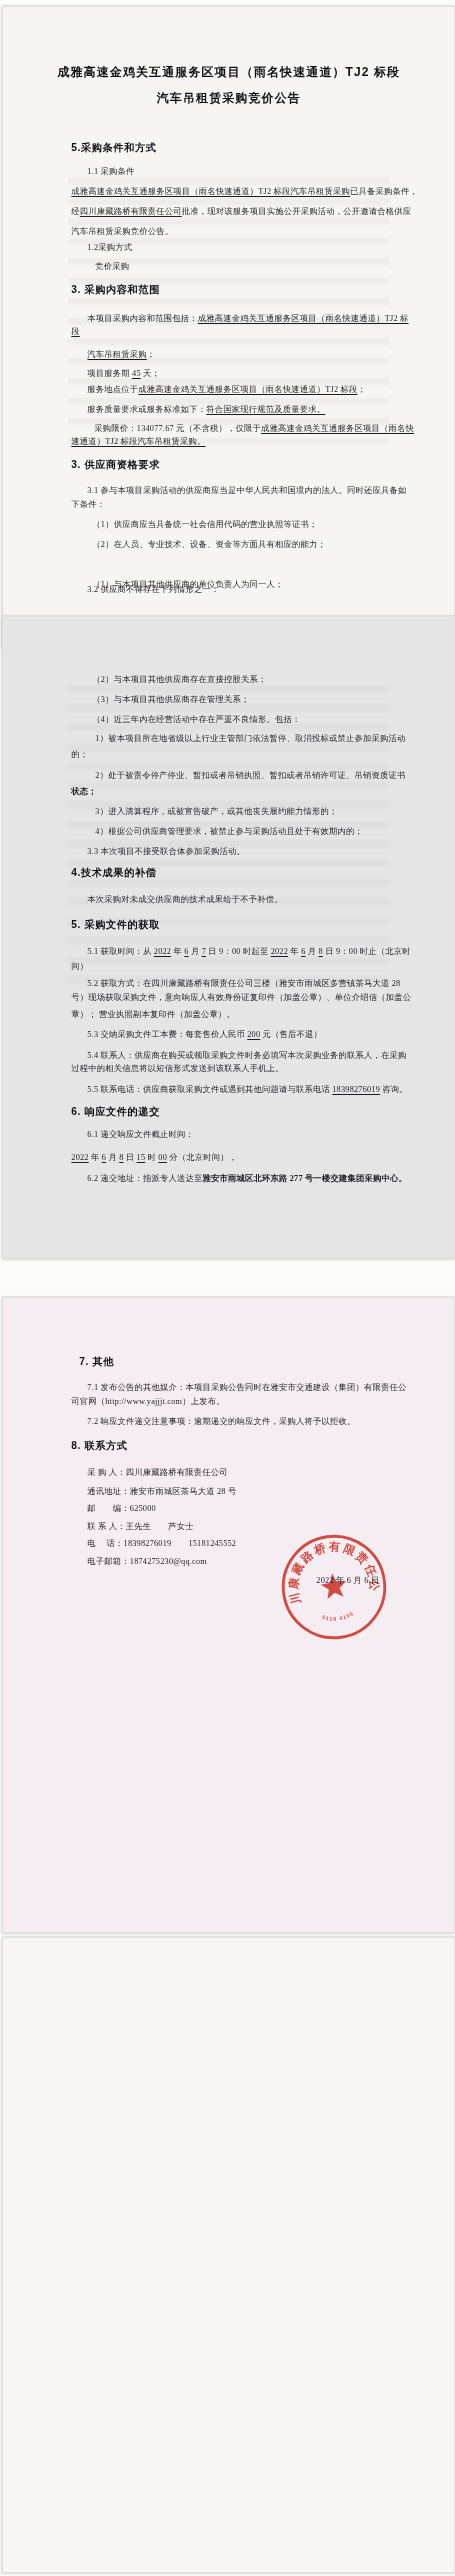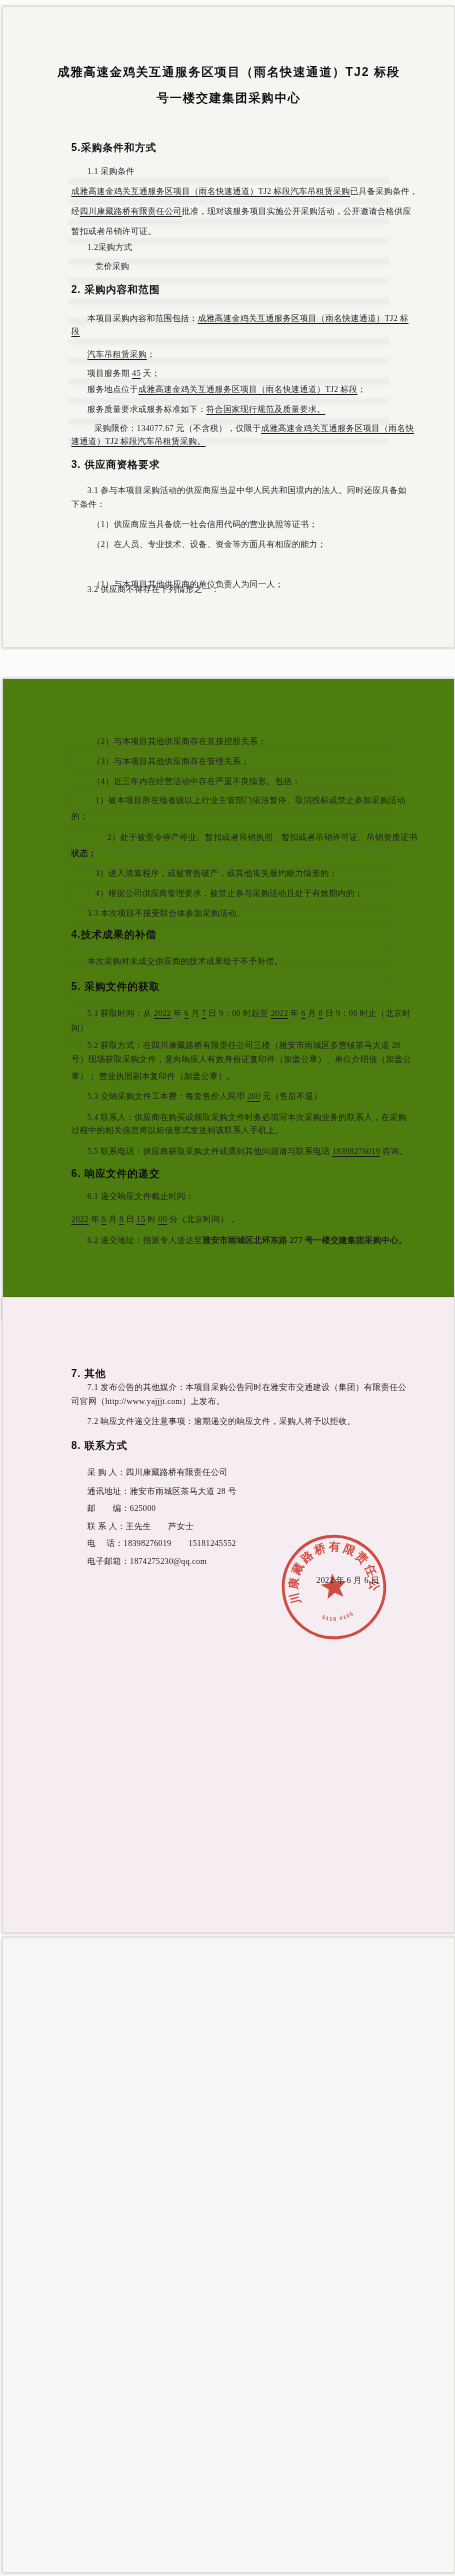--- a/index.html
+++ b/index.html
@@ -77,52 +77,52 @@
       <textPath href="#sealTextPath" startOffset="50%" text-anchor="middle">四川康藏路桥有限责任公司</textPath>
     </text>
     <polygon data-name="seal-star-icon" fill="#d5382b" points="100,76 105.9,91.9 122.8,92.6 109.5,103.1 114.1,119.4 100,110 85.9,119.4 90.5,103.1 77.2,92.6 94.1,91.9"></polygon>
     <text font-size="9" letter-spacing="2" fill="#d5382b" data-name="seal-code-text">
       <textPath href="#sealCodePath" startOffset="50%" text-anchor="middle">5118  4105</textPath>
     </text>
   </svg>
 
 <div class="page" data-name="page-1" style="top: 5.7px; height: 640px; background: rgb(247, 245, 242);">
       <div class="line title center" data-name="doc-title-line-1" style="top: 57px;"><span data-name="text-seg">成雅高速金鸡关互通服务区项目（雨名快速通道）TJ2 标段</span></div>
-      <div class="line title center" data-name="doc-title-line-2" style="top: 83px;"><span data-name="text-seg">号一楼交建集团采购中心</span></div>
+      <div class="line title center" data-name="doc-title-line-2" style="top: 83px;"><span data-name="text-seg">汽车吊租赁采购竞价公告</span></div>
       <div class="line h" data-name="section-heading-1" style="top: 134px; left: 68px;"><span data-name="text-seg">5.采购条件和方式</span></div>
       <div class="line" data-name="doc-line" style="top: 159px; left: 84px;"><span data-name="text-seg">1.1 采购条件</span></div>
       <div class="line" data-name="doc-line" style="top: 179px; left: 68px;"><span class="u" data-name="text-seg">成雅高速金鸡关互通服务区项目（雨名快速通道）TJ2 标段汽车吊租赁采购</span><span data-name="text-seg">已具备采购条件，</span></div>
       <div class="line" data-name="doc-line" style="top: 199px; left: 68px;"><span data-name="text-seg">经</span><span class="u" data-name="text-seg">四川康藏路桥有限责任公司</span><span data-name="text-seg">批准，现对该服务项目实施公开采购活动，公开邀请合格供应</span></div>
-      <div class="line" data-name="doc-line" style="top: 219px; left: 68px;"><span data-name="text-seg">暂扣或者吊销许可证。</span></div>
+      <div class="line" data-name="doc-line" style="top: 219px; left: 68px;"><span data-name="text-seg">汽车吊租赁采购竞价公告。</span></div>
       <div class="line" data-name="doc-line" style="top: 235px; left: 84px;"><span data-name="text-seg">1.2采购方式</span></div>
       <div class="line" data-name="doc-line" style="top: 254px; left: 92px;"><span data-name="text-seg">竞价采购</span></div>
-      <div class="line h" data-name="section-heading-2" style="top: 276px; left: 68px;"><span data-name="text-seg">2. 采购内容和范围</span></div>
+      <div class="line h" data-name="section-heading-2" style="top: 276px; left: 68px;"><span data-name="text-seg">3. 采购内容和范围</span></div>
       <div class="line" data-name="doc-line" style="top: 306px; left: 84px;"><span data-name="text-seg">本项目采购内容和范围包括：</span><span class="u" data-name="text-seg">成雅高速金鸡关互通服务区项目（雨名快速通道）TJ2 标</span></div>
       <div class="line" data-name="doc-line" style="top: 319px; left: 68px;"><span class="u" data-name="text-seg">段</span></div>
       <div class="line" data-name="doc-line" style="top: 342px; left: 84px;"><span class="u" data-name="text-seg">汽车吊租赁采购</span><span data-name="text-seg">；</span></div>
       <div class="line" data-name="doc-line" style="top: 361px; left: 84px;"><span data-name="text-seg">项目服务期 </span><span class="u" data-name="text-seg">45</span><span data-name="text-seg"> 天；</span></div>
       <div class="line" data-name="doc-line" style="top: 377px; left: 84px;"><span data-name="text-seg">服务地点位于</span><span class="u" data-name="text-seg">成雅高速金鸡关互通服务区项目（雨名快速通道）TJ2 标段</span><span data-name="text-seg">；</span></div>
       <div class="line" data-name="doc-line" style="top: 397px; left: 84px;"><span data-name="text-seg">服务质量要求或服务标准如下：</span><span class="u" data-name="text-seg">符合国家现行规范及质量要求。</span></div>
       <div class="line" data-name="doc-line" style="top: 416px; left: 84px; margin-left: 7px;"><span data-name="text-seg">采购限价：134077.67 元（不含税），仅限于</span><span class="u" data-name="text-seg">成雅高速金鸡关互通服务区项目（雨名快</span></div>
       <div class="line" data-name="doc-line" style="top: 429px; left: 68px;"><span class="u" data-name="text-seg">速通道）TJ2 标段汽车吊租赁采购。</span></div>
       <div class="line h" data-name="section-heading-3" style="top: 451px; left: 68px;"><span data-name="text-seg">3.  供应商资格要求</span></div>
       <div class="line" data-name="doc-line" style="top: 478px; left: 84px;"><span data-name="text-seg">3.1 参与本项目采购活动的供应商应当是中华人民共和国境内的法人。同时还应具备如</span></div>
       <div class="line" data-name="doc-line" style="top: 492px; left: 68px;"><span data-name="text-seg">下条件：</span></div>
       <div class="line" data-name="doc-line" style="top: 512px; left: 89px;"><span data-name="text-seg">（1）供应商应当具备统一社会信用代码的营业执照等证书；</span></div>
       <div class="line" data-name="doc-line" style="top: 532px; left: 89px;"><span data-name="text-seg">（2）在人员、专业技术、设备、资金等方面具有相应的能力；</span></div>
       <div class="line" data-name="doc-line" style="top: 552px; left: 84px; margin-top: 25px;"><span data-name="text-seg">3.2 供应商不得存在下列情形之一：</span></div>
       <div class="line" data-name="doc-line" style="top: 572px; left: 89px;"><span data-name="text-seg">（1）与本项目其他供应商的单位负责人为同一人；</span></div>
     </div>
-    <div class="page" data-name="page-2" style="top: 678px; height: 641px; background: #4d7c0f;">
+    <div class="page" data-name="page-2" style="top: 616px; height: 641px; background: #e5e5e5;">
       <div class="line" data-name="doc-line" style="top: 57px; left: 89px;"><span data-name="text-seg">（2）与本项目其他供应商存在直接控股关系；</span></div>
       <div class="line" data-name="doc-line" style="top: 77px; left: 89px;"><span data-name="text-seg">（3）与本项目其他供应商存在管理关系；</span></div>
       <div class="line" data-name="doc-line" style="top: 97px; left: 89px;"><span data-name="text-seg">（4）近三年内在经营活动中存在严重不良情形。包括：</span></div>
       <div class="line" data-name="doc-line" style="top: 116px; left: 92px;"><span data-name="text-seg">1）被本项目所在地省级以上行业主管部门依法暂停、取消投标或禁止参加采购活动</span></div>
       <div class="line" data-name="doc-line" style="top: 132px; left: 68px;"><span data-name="text-seg">的；</span></div>
-      <div class="line" data-name="doc-line" style="top: 153px; left: 92px; margin-left: 12px;"><span data-name="text-seg">2）处于被责令停产停业、暂扣或者吊销执照、暂扣或者吊销许可证、吊销资质证书</span></div>
+      <div class="line" data-name="doc-line" style="top: 153px; left: 92px;"><span data-name="text-seg">2）处于被责令停产停业、暂扣或者吊销执照、暂扣或者吊销许可证、吊销资质证书</span></div>
       <div class="line" data-name="doc-line" style="top: 169px; left: 68px; font-weight: bold;"><span data-name="text-seg">状态；</span></div>
       <div class="line" data-name="doc-line" style="top: 189px; left: 92px;"><span data-name="text-seg">3）进入清算程序，或被宣告破产，或其他丧失履约能力情形的；</span></div>
       <div class="line" data-name="doc-line" style="top: 209px; left: 92px;"><span data-name="text-seg">4）根据公司供应商管理要求，被禁止参与采购活动且处于有效期内的；</span></div>
       <div class="line" data-name="doc-line" style="top: 229px; left: 84px;"><span data-name="text-seg">3.3 本次项目不接受联合体参加采购活动。</span></div>
       <div class="line h" data-name="section-heading-4" style="top: 249px; left: 68px;"><span data-name="text-seg">4.技术成果的补偿</span></div>
       <div class="line" data-name="doc-line" style="top: 277px; left: 84px;"><span data-name="text-seg">本次采购对未成交供应商的技术成果给于不予补偿。</span></div>
       <div class="line h" data-name="section-heading-5" style="top: 301px; left: 68px;"><span data-name="text-seg">5. 采购文件的获取</span></div>
       <div class="line" data-name="doc-line" style="top: 329px; left: 84px;"><span data-name="text-seg">5.1 获取时间：从 </span><span class="u" data-name="text-seg">2022</span><span data-name="text-seg"> 年 </span><span class="u" data-name="text-seg">6</span><span data-name="text-seg"> 月 </span><span class="u" data-name="text-seg">7</span><span data-name="text-seg"> 日 9：00 时起至 </span><span class="u" data-name="text-seg">2022</span><span data-name="text-seg"> 年 </span><span class="u" data-name="text-seg">6</span><span data-name="text-seg"> 月 </span><span class="u" data-name="text-seg">8</span><span data-name="text-seg"> 日 9：00 时止（北京时</span></div>
       <div class="line" data-name="doc-line" style="top: 344px; left: 68px;"><span data-name="text-seg">间）</span></div>
       <div class="line" data-name="doc-line" style="top: 361px; left: 84px;"><span data-name="text-seg">5.2 获取方式：在四川康藏路桥有限责任公司三楼（雅安市雨城区多营镇茶马大道 28</span></div>
@@ -131,21 +131,21 @@
       <div class="line" data-name="doc-line" style="top: 412px; left: 84px;"><span data-name="text-seg">5.3 交纳采购文件工本费：每套售价人民币 </span><span class="u" data-name="text-seg">200</span><span data-name="text-seg"> 元（售后不退）</span></div>
       <div class="line" data-name="doc-line" style="top: 433px; left: 84px;"><span data-name="text-seg">5.4 联系人：供应商在购买或领取采购文件时务必填写本次采购业务的联系人，在采购</span></div>
       <div class="line" data-name="doc-line" style="top: 446px; left: 68px;"><span data-name="text-seg">过程中的相关信息将以短信形式发送到该联系人手机上。</span></div>
       <div class="line" data-name="doc-line" style="top: 467px; left: 84px;"><span data-name="text-seg">5.5 联系电话：供应商获取采购文件或遇到其他问题请与联系电话 </span><span class="u" data-name="text-seg">18398276019</span><span data-name="text-seg"> 咨询。</span></div>
       <div class="line h" data-name="section-heading-6" style="top: 488px; left: 68px;"><span data-name="text-seg">6. 响应文件的递交</span></div>
       <div class="line" data-name="doc-line" style="top: 512px; left: 84px;"><span data-name="text-seg">6.1 递交响应文件截止时间：</span></div>
       <div class="line" data-name="doc-line" style="top: 535px; left: 68px;"><span class="u" data-name="text-seg">2022</span><span data-name="text-seg"> 年 </span><span class="u" data-name="text-seg">6</span><span data-name="text-seg"> 月 </span><span class="u" data-name="text-seg">8</span><span data-name="text-seg"> 日 </span><span class="u" data-name="text-seg">15</span><span data-name="text-seg"> 时 </span><span class="u" data-name="text-seg">00</span><span data-name="text-seg"> 分（北京时间），</span></div>
       <div class="line" data-name="doc-line" style="top: 556px; left: 84px;"><span data-name="text-seg">6.2 递交地址：指派专人送达至</span><span class="b" data-name="text-seg">雅安市雨城区北环东路 277 号一楼交建集团采购中心。</span></div>
     </div>
     <div class="page" data-name="page-3" style="top: 1297px; height: 634px; background: rgb(245, 237, 242);">
-      <div class="line h" data-name="section-heading-7" style="top: 57px; left: 68px; margin-top: 12px;"><span data-name="text-seg">7. 其他</span></div>
+      <div class="line h" data-name="section-heading-7" style="top: 57px; left: 76px;"><span data-name="text-seg">7. 其他</span></div>
       <div class="line" data-name="doc-line" style="top: 84px; left: 84px;"><span data-name="text-seg">7.1 发布公告的其他媒介：本项目采购公告同时在雅安市交通建设（集团）有限责任公</span></div>
       <div class="line" data-name="doc-line" style="top: 98px; left: 68px;"><span data-name="text-seg">司官网（http://www.yajjjt.com）上发布。</span></div>
       <div class="line" data-name="doc-line" style="top: 118px; left: 84px;"><span data-name="text-seg">7.2 响应文件递交注意事项：逾期递交的响应文件，采购人将予以拒收。</span></div>
       <div class="line h" data-name="section-heading-8" style="top: 141px; left: 68px;"><span data-name="text-seg">8. 联系方式</span></div>
       <div class="line" data-name="contact-purchaser" style="top: 169px; left: 84px;"><span data-name="text-seg">采 购 人：四川康藏路桥有限责任公司</span></div>
       <div class="line" data-name="contact-address" style="top: 188px; left: 84px;"><span data-name="text-seg">通讯地址：雅安市雨城区茶马大道 28 号</span></div>
       <div class="line" data-name="contact-postcode" style="top: 205px; left: 84px;"><span data-name="text-seg">邮　　编：625000</span></div>
       <div class="line" data-name="contact-persons" style="top: 223px; left: 84px;"><span data-name="text-seg">联 系 人：王先生　　芦女士</span></div>
       <div class="line" data-name="contact-phones" style="top: 240px; left: 84px;"><span data-name="text-seg">电　 话：18398276019　　15181245552</span></div>
       <div class="line" data-name="contact-email" style="top: 258px; left: 84px;"><span data-name="text-seg">电子邮箱：1874275230@qq.com</span></div>

